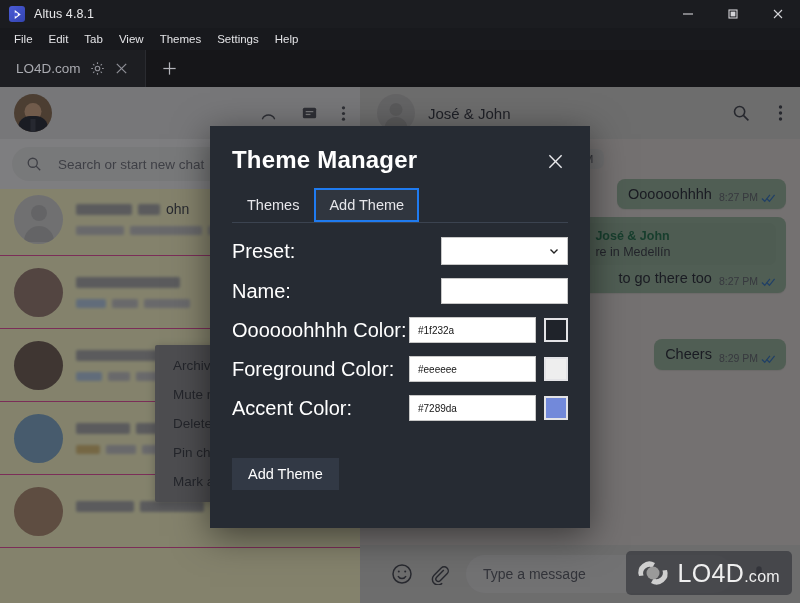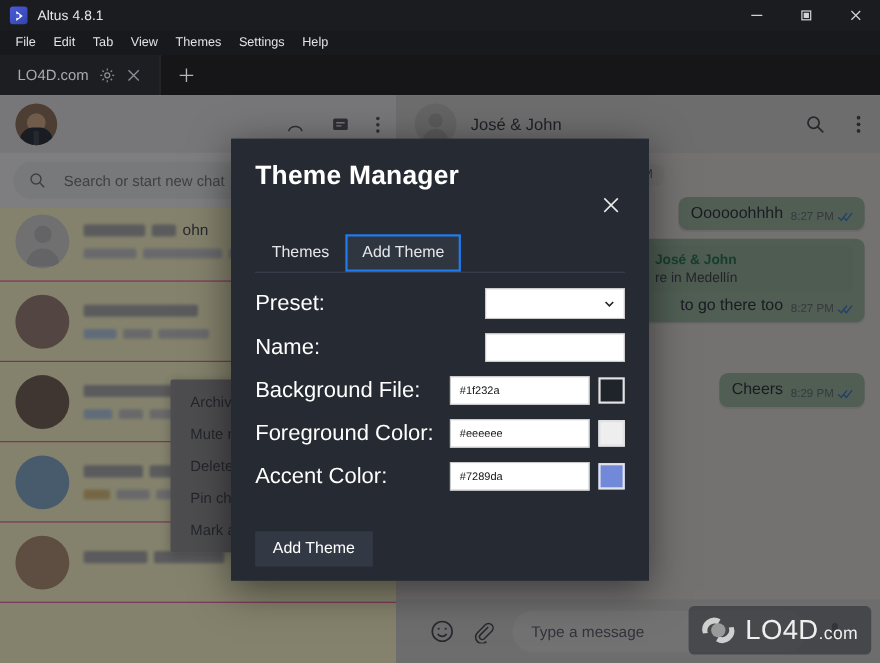--- a/index.html
+++ b/index.html
@@ -151,21 +151,21 @@
   .row.in{justify-content:flex-start;}
   .bubble{
     max-width:74%;border-radius:8px;padding:6px 10px 6px 11px;
     font-size:14.5px;color:#23242a;position:relative;
     box-shadow:0 1px 1px rgba(0,0,0,.08);
     display:flex;align-items:flex-end;gap:7px;
   }
   .bubble.out{background:#93ad90;}
   .bubble.in{background:#d9d7d2;}
   .b-text{line-height:1.25;}
-  .b-meta{display:flex;align-items:center;gap:3px;white-space:nowrap;}
+  .b-meta{display:flex;align-items:flex-end;gap:3px;white-space:nowrap;}
   .b-time{font-size:10.5px;color:#5e6064;}
   .ticks{color:#2f6fb5;display:flex;}
   .ticks svg{display:block;}
   .quote{
     background:#8fa98c;border-radius:7px;padding:6px 9px;margin-bottom:4px;
     border-left:4px solid #3f7a55;
   }
   .q-name{color:#1d6b40;font-size:12.5px;font-weight:bold;margin-bottom:2px;}
   .q-text{color:#35363b;font-size:12.5px;}
   .daypill{
@@ -199,21 +199,21 @@
   .wm-logo{width:36px;height:30px;position:relative;flex:0 0 auto;}
   .wm-text{color:#efefef;font-size:25px;letter-spacing:.3px;line-height:1;}
   .wm-text .sm{font-size:16px;}
 
   
   .dialog{
     position:absolute;left:210px;top:126px;width:380px;height:402px;
     background:#262b33;z-index:10;
     box-shadow:0 8px 34px rgba(0,0,0,.5);
   }
-  .dlg-head{display:flex;align-items:flex-start;padding:20px 22px 0 22px;flex-direction:column;}
+  .dlg-head{display:flex;align-items:flex-end;padding:20px 22px 0 22px;}
   .dlg-title{color:#ffffff;font-size:24px;font-weight:bold;letter-spacing:.2px;}
   .dlg-close{margin-left:auto;color:#e9e9ec;padding:4px;}
   .dlg-close svg{display:block;}
   .tabs{display:flex;align-items:stretch;margin:14px 22px 0 22px;gap:0;}
   .tabbtn{
     padding:7px 13px;font-size:14.5px;color:#e6e6ea;background:transparent;
     border:2px solid transparent;
   }
   .tabbtn.active{
     background:#30363f;border:2px solid #1f7bf0;
@@ -597,21 +597,21 @@
       </div>
 
       <div class="frow">
         <div class="flabel">Name:</div>
         <div class="fctl">
           <div class="finput"></div>
         </div>
       </div>
 
       <div class="frow">
-        <div class="flabel">Background File:</div>
+        <div class="flabel">Oooooohhhh Color:</div>
         <div class="fctl">
           <div class="finput">#1f232a</div>
           <div class="swatch" style="background:#1f232a"></div>
         </div>
       </div>
 
       <div class="frow">
         <div class="flabel">Foreground Color:</div>
         <div class="fctl">
           <div class="finput">#eeeeee</div>

